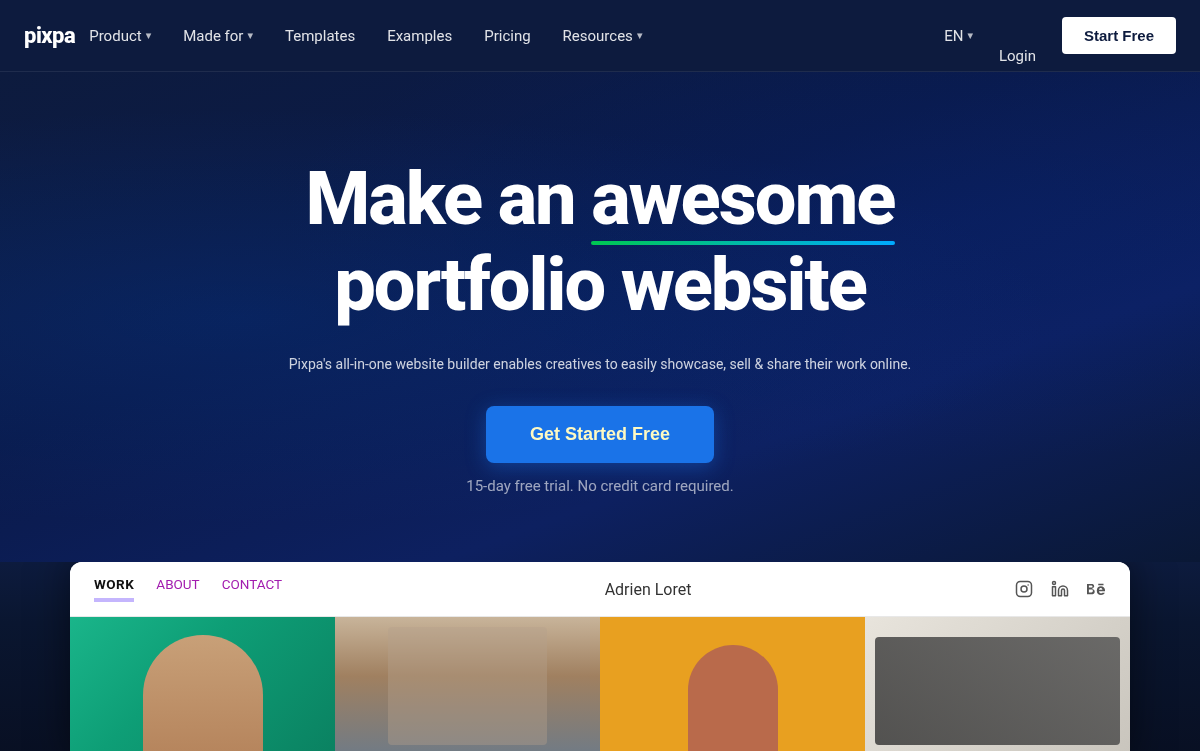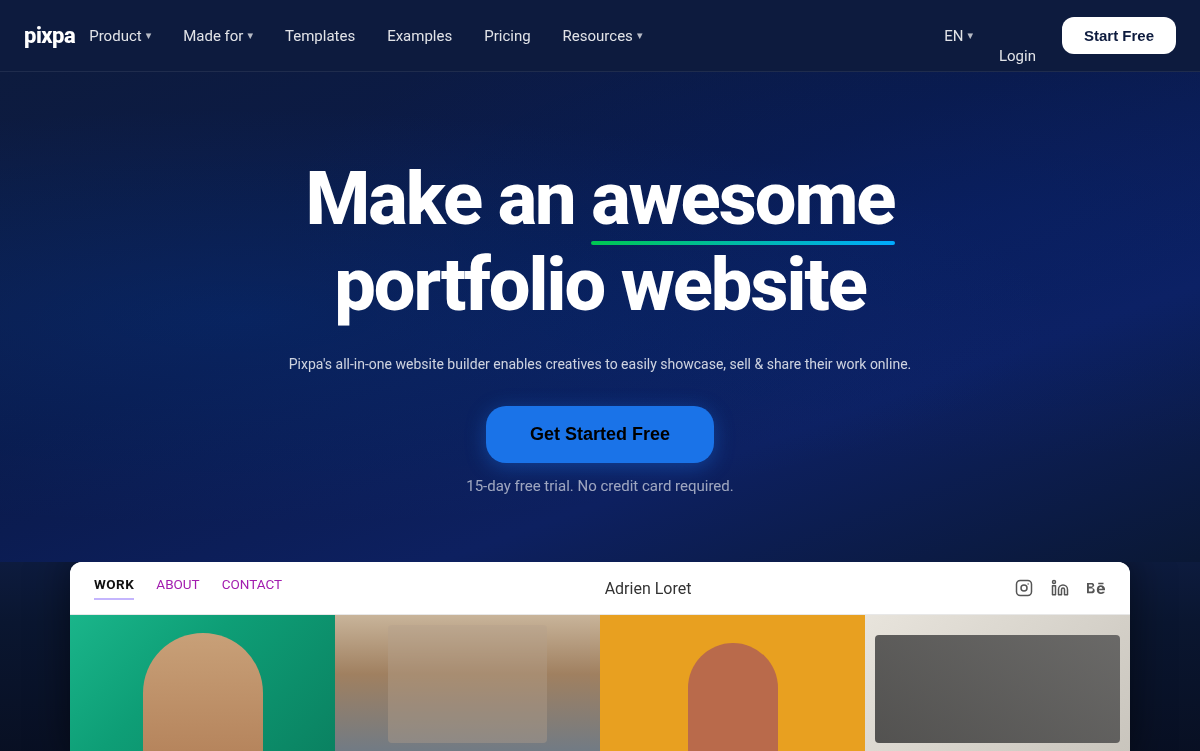--- a/index.html
+++ b/index.html
@@ -49,21 +49,21 @@
       color: rgba(255,255,255,0.88);
       font-size: 15px;
       cursor: pointer;
       padding: 8px 14px;
       margin-top: 40px;
     }
     .nav-start-free {
       background: white;
       color: #0d1b3e;
       border: none;
-      border-radius: 12px;
+      border-radius: 4px;
       padding: 10px 22px;
       font-size: 15px;
       font-weight: 600;
       cursor: pointer;
     }
 
     
     .hero {
       background: linear-gradient(160deg, #0d1b3e 0%, #0a1a4a 40%, #0d2060 70%, #0a1835 100%);
       text-align: center;
@@ -112,23 +112,23 @@
       color: rgba(255,255,255,0.80);
       margin-top: 28px;
       max-width: 700px;
       line-height: 1.6;
       position: relative;
       z-index: 1;
     }
     .hero-cta-btn {
       margin-top: 30px;
       background: #1a73e8;
-      color: #000000;
+      color: #fef9c3;
       border: none;
-      border-radius: 20px;
+      border-radius: 8px;
       padding: 18px 44px;
       font-size: 18px;
       font-weight: 600;
       cursor: pointer;
       position: relative;
       z-index: 1;
       box-shadow: 0 4px 20px rgba(26,115,232,0.4);
     }
     .hero-trial-text {
       margin-top: 14px;
@@ -166,21 +166,21 @@
     }
     .preview-nav-item {
       font-size: 13.5px;
       color: #a21caf;
       cursor: pointer;
       padding-bottom: 6px;
       font-weight: 400;
     }
     .preview-nav-item.active {
       color: #111;
-      border-bottom: 2px solid #c4b5fd;
+      border-bottom: 4px solid #c4b5fd;
       font-weight: 700;
       letter-spacing: 0.5px;
     }
     .preview-nav-center {
       flex: 1;
       text-align: center;
       font-size: 16px;
       color: #333;
       font-weight: 400;
     }

